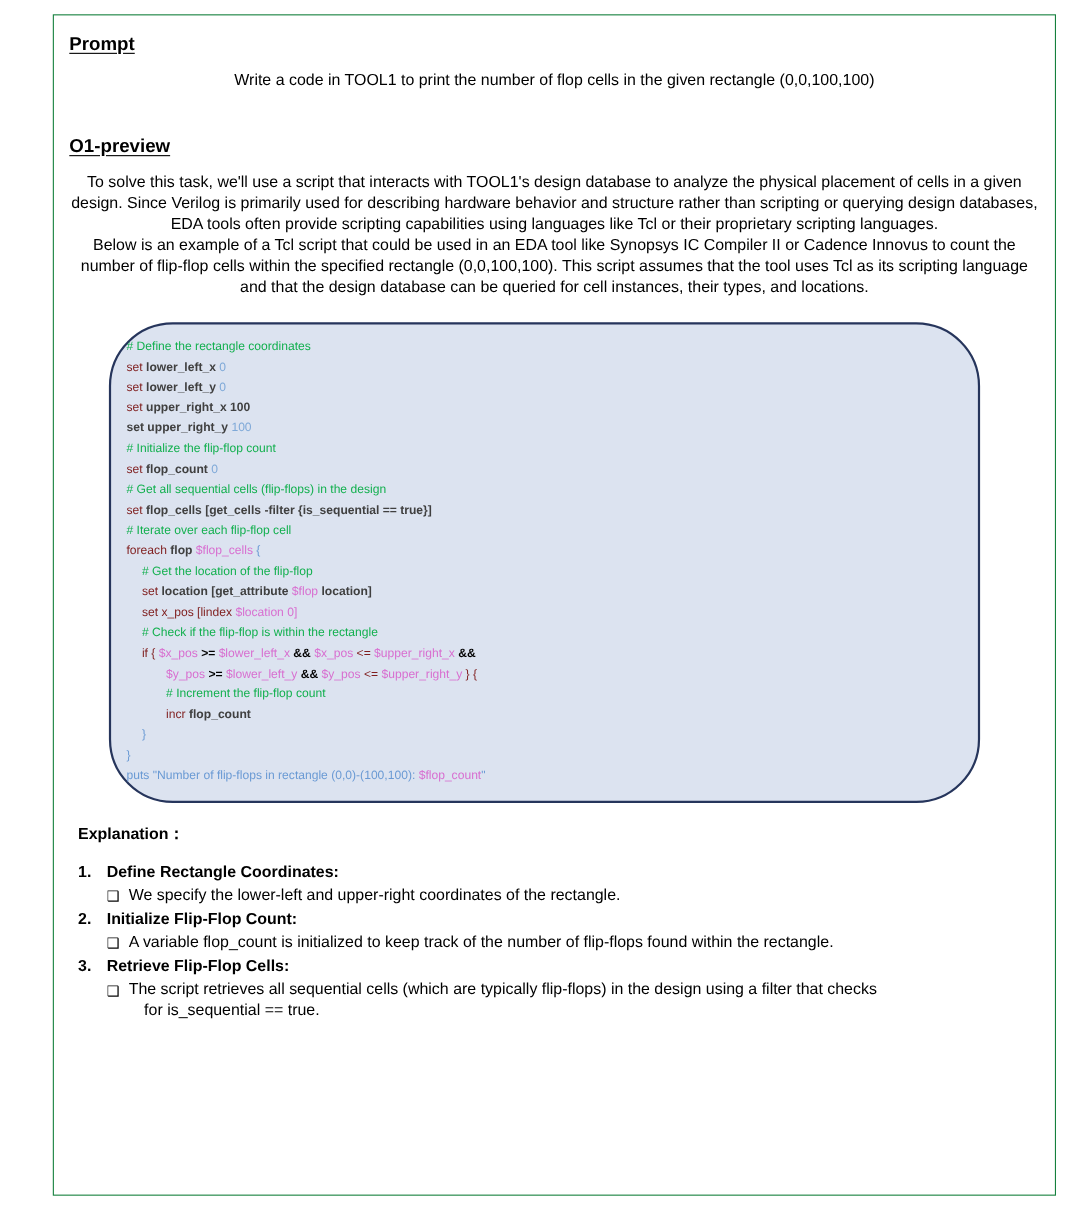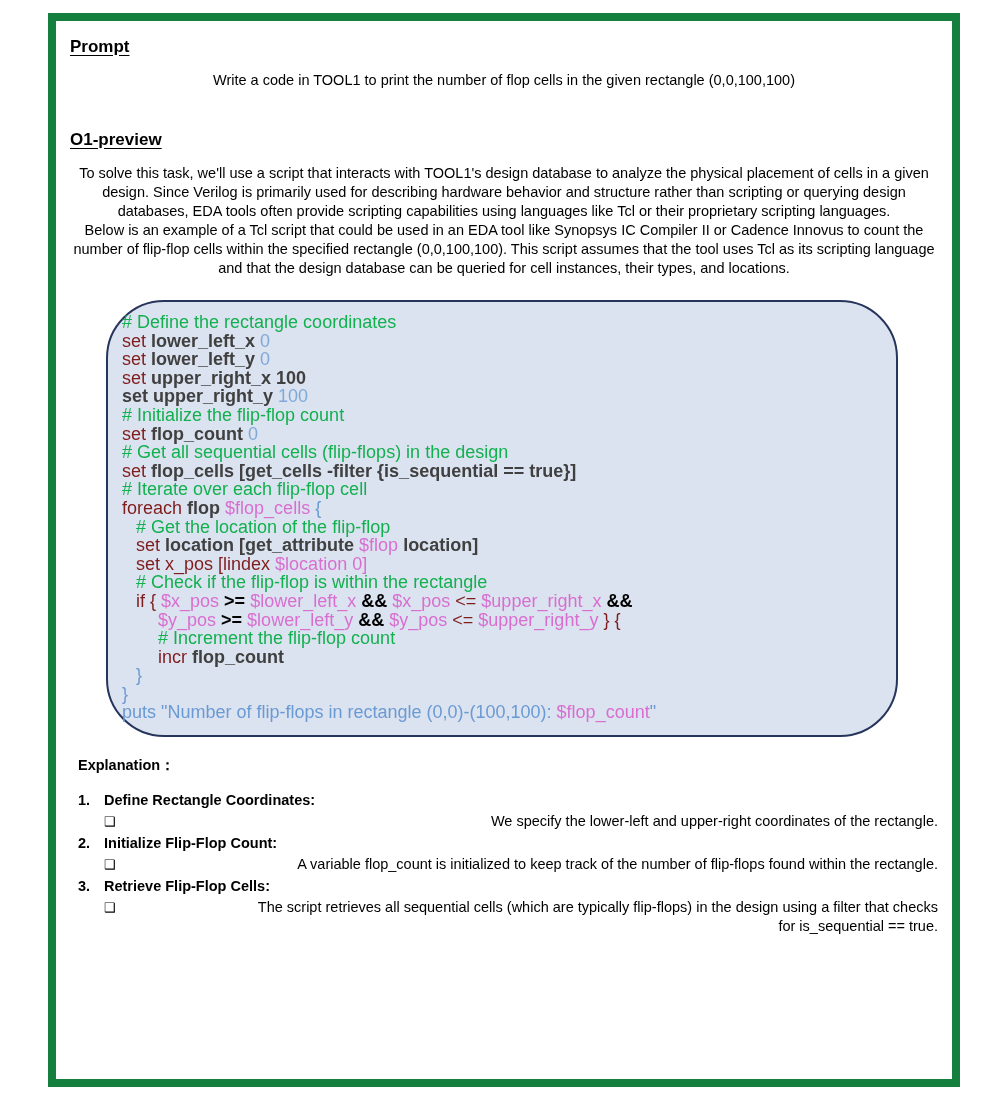--- a/index.html
+++ b/index.html
@@ -15,21 +15,21 @@
     position: relative;
     overflow: hidden;
   }
 
   #page-frame {
     position: absolute;
     left: 48px;
     top: 13px;
     width: 912px;
     height: 1074px;
-    border: 8px solid #15803d;
+    border: 1px solid #15803d;
     box-sizing: border-box;
     background: #ffffff;
   }
 
   .inner {
     padding: 16px 14px 0 14px;
     box-sizing: border-box;
     height: 100%;
   }
 
@@ -60,21 +60,21 @@
     margin: 22px 0 0 36px;
     width: 792px;
     background: #dce3f0;
     border: 2px solid #26355c;
     border-radius: 58px;
     box-sizing: border-box;
     padding: 11px 0 13px 0;
     font-family: "Liberation Sans", sans-serif;
   }
   .code-line {
-    font-size: 18px;
+    font-size: 11px;
     line-height: 18.6px;
     white-space: pre;
     padding-left: 14px;
     color: #000000;
   }
   .ind1 { padding-left: 28px; }
   .ind2 { padding-left: 50px; }
 
   .c-comment { color: #13b04f; }
   .c-kw      { color: #7f1d1d; }
@@ -114,21 +114,21 @@
     font-weight: normal;
     line-height: 19px;
     padding-left: 26px;
     margin-top: 2px;
   }
   .exp-bullet {
     flex: 0 0 20px;
     font-size: 13px;
     line-height: 19px;
   }
-  .exp-sub-text { flex: 1 1 auto; text-align: right; }
+  .exp-sub-text { flex: 1 1 auto; }
   .exp-sub-text .cont { display: block; padding-left: 14px; }
 </style>
 </head>
 <body>
 
 <div id="page-frame">
   <div class="inner">
 
     <h1 class="section-head">Prompt</h1>
     <p class="body-text">Write a code in TOOL1 to print the number of flop cells in the given rectangle (0,0,100,100)</p>

